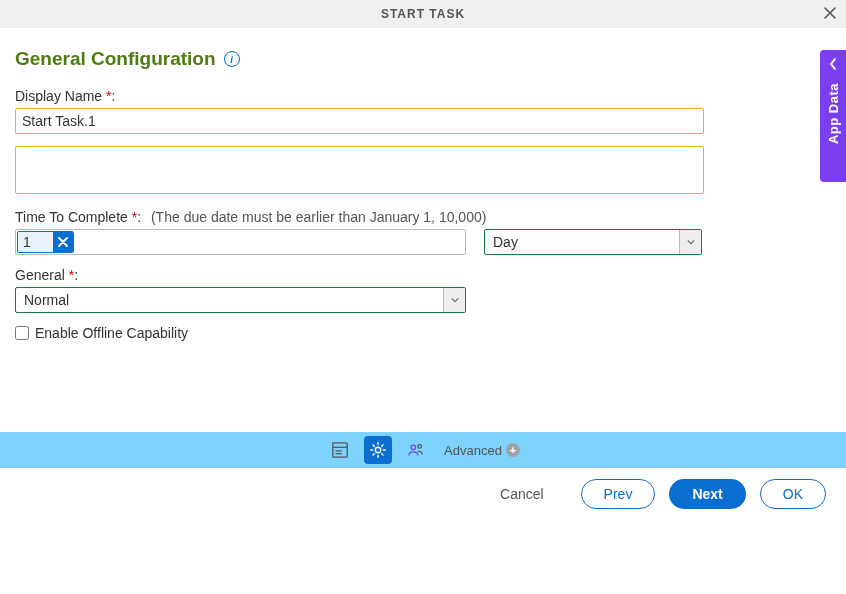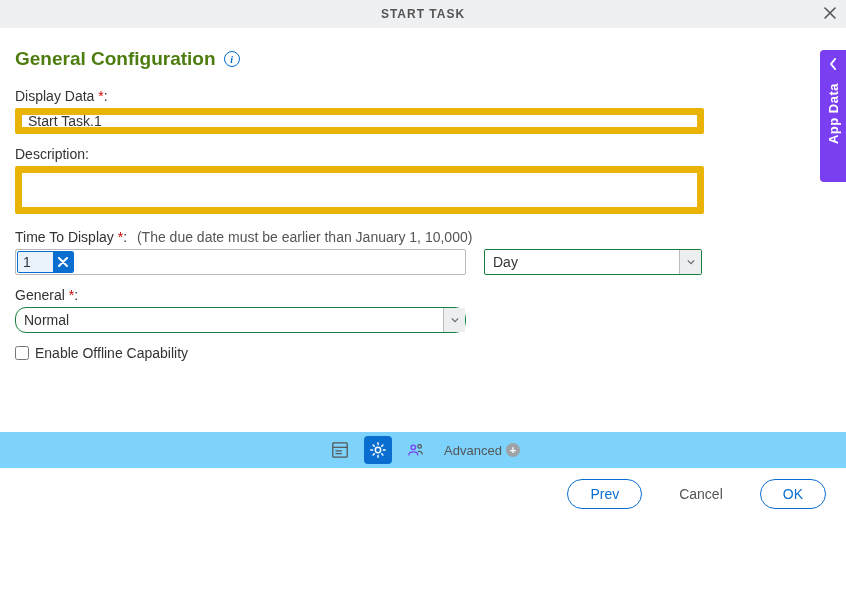--- a/index.html
+++ b/index.html
@@ -16,37 +16,37 @@
 
   .section-header { display: flex; align-items: center; gap: 8px; margin-bottom: 18px; }
   .section-header h1 { font-size: 19px; font-weight: 700; color: #4d7c0f; }
   .info-icon { width: 16px; height: 16px; border-radius: 50%; border: 1.5px solid #006fcf; color: #006fcf; display: inline-flex; align-items: center; justify-content: center; font-size: 10px; font-weight: 700; font-style: italic; font-family: 'Georgia', serif; }
 
   .field { margin-bottom: 12px; }
   .field-label { font-size: 14px; color: #333; margin-bottom: 4px; display: block; }
   .req { color: #cc0000; }
 
   input[type=text].tx, textarea.tx {
-    width: 689px; border: 7px solid #eab308; border-radius: 2px; padding: 4px 6px;
+    width: 689px; border: 1px solid #eab308; border-radius: 2px; padding: 4px 6px;
     font-size: 14px; color: #333; background: #fff; font-family: inherit;
   }
   input[type=text].tx { height: 26px; }
   textarea.tx { height: 48px; resize: none; }
 
   .inline-row { display: flex; gap: 18px; align-items: center; }
 
   .time-input-wrap { position: relative; width: 451px; }
   .time-input-wrap input { width: 100%; height: 26px; border: 1px solid #bbb; border-radius: 2px; padding: 2px 6px; font-size: 14px; }
   .time-token { position: absolute; left: 2px; top: 2px; height: 22px; display: flex; align-items: center; border: 1px solid #0a6ed1; border-radius: 2px; overflow: hidden; background: #eaf3fc; }
   .time-token .val { padding: 0 22px 0 5px; font-size: 14px; color: #333; }
   .time-token .clear { width: 20px; height: 100%; background: #0a6ed1; color: #fff; display: flex; align-items: center; justify-content: center; font-size: 12px; cursor: pointer; }
 
   .select { position: relative; height: 26px; border: 1px solid #15803d; border-radius: 2px; background: #fff; display: flex; align-items: center; padding-left: 8px; font-size: 14px; }
   .select.unit { width: 218px; }
-  .select.priority { width: 451px; border-radius: 11px; }
+  .select.priority { width: 451px; }
   .select .arrow-box { position: absolute; right: 0; top: 0; width: 22px; height: 100%; background: #eceeef; border-left: 1px solid #bbb; display: flex; align-items: center; justify-content: center; }
   .select .arrow-box svg { width: 8px; height: 6px; }
 
   .hint { font-size: 14px; color: #555; margin-left: 6px; margin-top: 45px; }
 
   .checkbox-row { display: flex; align-items: center; gap: 6px; margin-top: 4px; }
   .checkbox-row input[type=checkbox] { width: 14px; height: 14px; }
 
   
   .side-tab { position: absolute; right: 0; top: 50px; width: 26px; height: 132px; background: #7b3ff2; border-radius: 4px 0 0 4px; cursor: pointer; display: flex; flex-direction: column; align-items: center; justify-content: flex-start; padding-top: 8px; }
@@ -85,33 +85,32 @@
 
   <div class="body">
 
     <div class="section-header">
       <h1>General Configuration</h1>
       <span class="info-icon">i</span>
     </div>
 
     <div class="field">
       <label class="field-label">
-        <span>Display Data</span> <span class="req">*</span>:
+        <span>Display Name</span> <span class="req">*</span>:
       </label>
       <input type="text" class="tx" value="Start Task.1" style="">
     </div>
 
     <div class="field">
-      <label class="field-label">Description:</label>
       <textarea class="tx" style=""></textarea>
     </div>
 
     <div class="field">
       <label class="field-label">
-        <span>Time To Display</span> <span class="req">*</span>:
+        <span>Time To Complete</span> <span class="req">*</span>:
         <span class="hint">(The due date must be earlier than January 1, 10,000)</span>
       </label>
       <div class="inline-row">
         <div class="time-input-wrap">
           <input type="text" style="">
           <div class="time-token">
             <span class="val">1</span>
             <span class="clear">
               <svg viewBox="0 0 10 10" width="10" height="10">
                   <path d="M1 1 L9 9 M9 1 L1 9" stroke="#fff" stroke-width="2" stroke-linecap="round"></path>
@@ -183,18 +182,19 @@
           <path d="M12 12 c2-1 5 0 5 3" fill="none" stroke="#555" stroke-width="1.4"></path>
         </svg>
     </div>
     <div class="advanced">
       <span>Advanced</span>
       <span class="plus">+</span>
     </div>
   </div>
 
   <div class="footer">
+    <span class="btn link">Cancel</span>
     <span class="btn outline">Prev</span>
-    <span class="btn link">Cancel</span>
+    <span class="btn primary">Next</span>
     <span class="btn outline">OK</span>
   </div>
 
 </div>
 
 </body></html>

